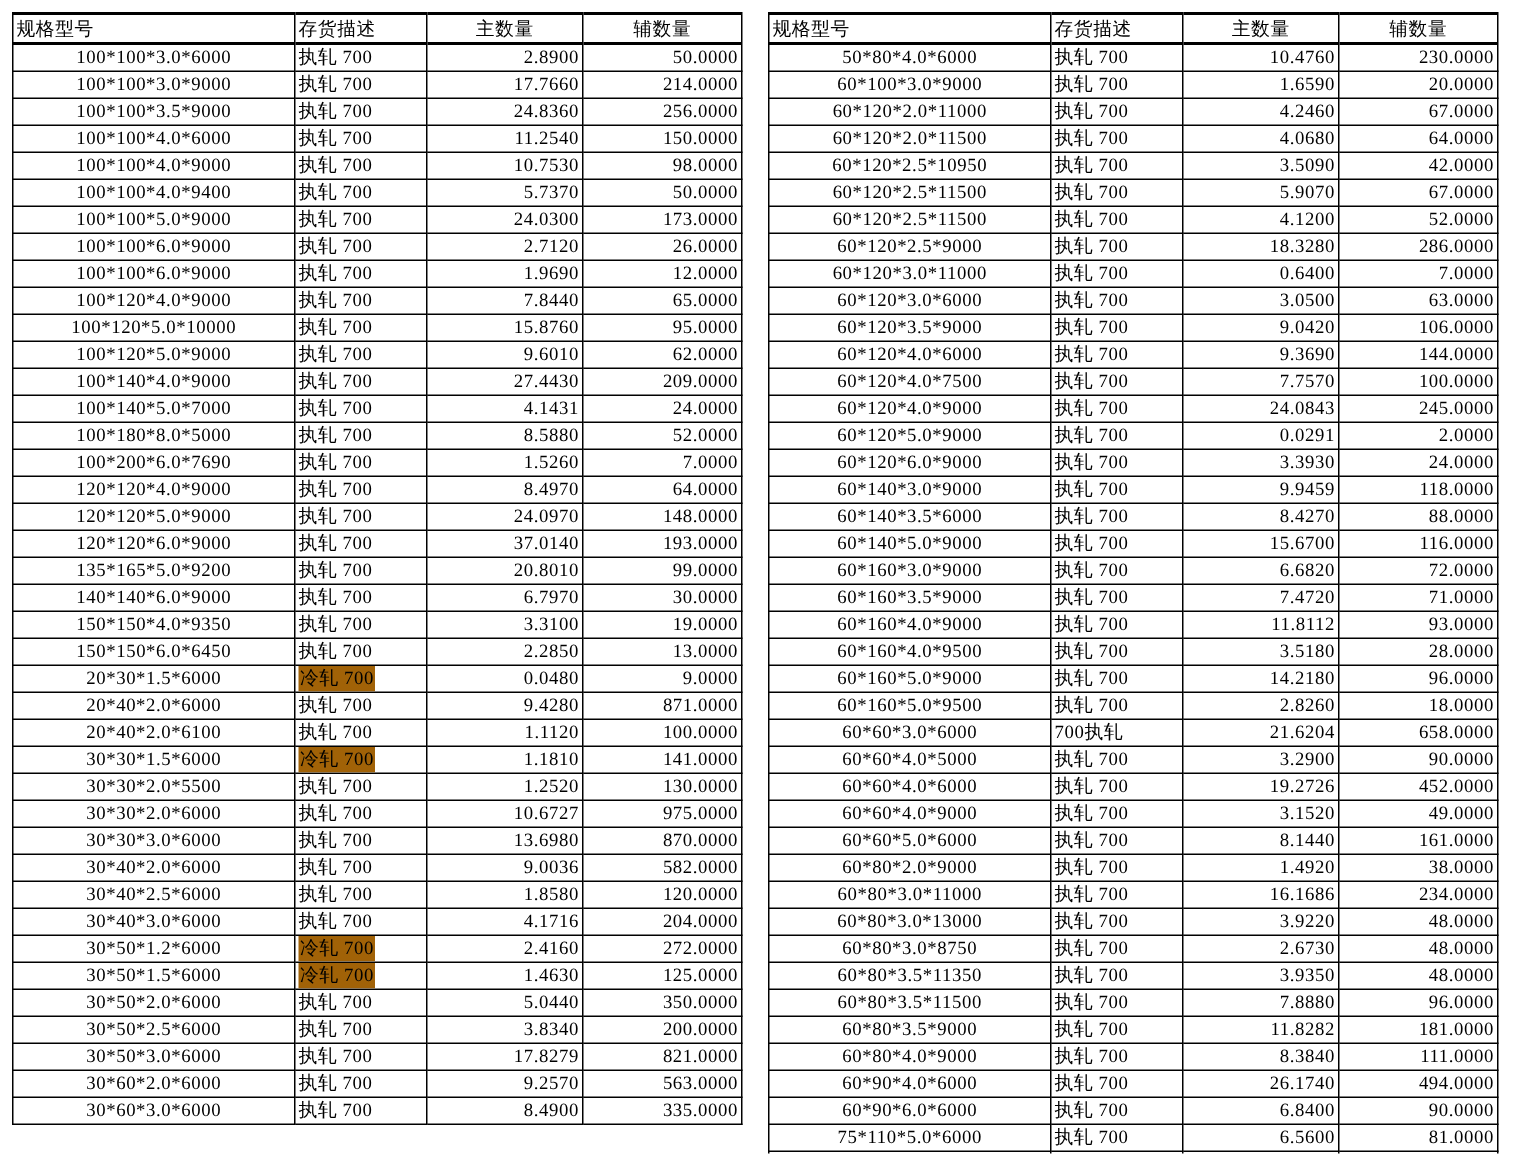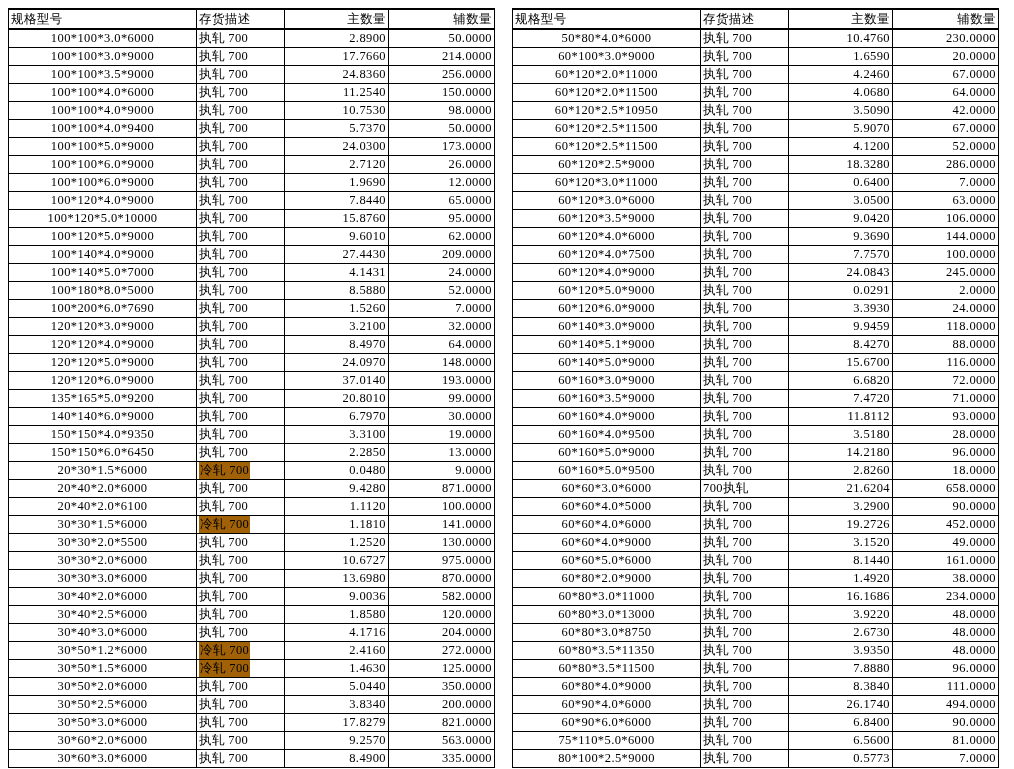--- a/index.html
+++ b/index.html
@@ -53,21 +53,21 @@
   }
   table.grid thead th {
     font-weight: normal;
     text-align: left;
     border-bottom: 2px solid #000;
     border-top: 2px solid #000;
     height: 18px;
     line-height: 18px;
   }
   table.grid thead th.num {
-    text-align: right;
+    text-align: center;
   }
   td.spec {
     text-align: center;
     font-family: "Liberation Serif", serif;
   }
   td.desc {
     text-align: left;
     position: relative;
   }
   td.num {
@@ -193,26 +193,20 @@
               <td class="num">8.5880</td>
               <td class="num">52.0000</td>
             </tr>
             <tr>
               <td class="spec">100*200*6.0*7690</td>
               <td class="desc"><span class="desc-txt">执轧 700</span></td>
               <td class="num">1.5260</td>
               <td class="num">7.0000</td>
             </tr>
             <tr>
-              <td class="spec">120*120*3.0*9000</td>
-              <td class="desc"><span class="desc-txt">执轧 700</span></td>
-              <td class="num">3.2100</td>
-              <td class="num">32.0000</td>
-            </tr>
-            <tr>
               <td class="spec">120*120*4.0*9000</td>
               <td class="desc"><span class="desc-txt">执轧 700</span></td>
               <td class="num">8.4970</td>
               <td class="num">64.0000</td>
             </tr>
             <tr>
               <td class="spec">120*120*5.0*9000</td>
               <td class="desc"><span class="desc-txt">执轧 700</span></td>
               <td class="num">24.0970</td>
               <td class="num">148.0000</td>
@@ -466,21 +460,21 @@
               <td class="num">3.3930</td>
               <td class="num">24.0000</td>
             </tr>
             <tr>
               <td class="spec">60*140*3.0*9000</td>
               <td class="desc"><span class="desc-txt">执轧 700</span></td>
               <td class="num">9.9459</td>
               <td class="num">118.0000</td>
             </tr>
             <tr>
-              <td class="spec">60*140*5.1*9000</td>
+              <td class="spec">60*140*3.5*6000</td>
               <td class="desc"><span class="desc-txt">执轧 700</span></td>
               <td class="num">8.4270</td>
               <td class="num">88.0000</td>
             </tr>
             <tr>
               <td class="spec">60*140*5.0*9000</td>
               <td class="desc"><span class="desc-txt">执轧 700</span></td>
               <td class="num">15.6700</td>
               <td class="num">116.0000</td>
             </tr>
@@ -578,20 +572,26 @@
               <td class="spec">60*80*3.5*11350</td>
               <td class="desc"><span class="desc-txt">执轧 700</span></td>
               <td class="num">3.9350</td>
               <td class="num">48.0000</td>
             </tr>
             <tr>
               <td class="spec">60*80*3.5*11500</td>
               <td class="desc"><span class="desc-txt">执轧 700</span></td>
               <td class="num">7.8880</td>
               <td class="num">96.0000</td>
+            </tr>
+            <tr>
+              <td class="spec">60*80*3.5*9000</td>
+              <td class="desc"><span class="desc-txt">执轧 700</span></td>
+              <td class="num">11.8282</td>
+              <td class="num">181.0000</td>
             </tr>
             <tr>
               <td class="spec">60*80*4.0*9000</td>
               <td class="desc"><span class="desc-txt">执轧 700</span></td>
               <td class="num">8.3840</td>
               <td class="num">111.0000</td>
             </tr>
             <tr>
               <td class="spec">60*90*4.0*6000</td>
               <td class="desc"><span class="desc-txt">执轧 700</span></td>

